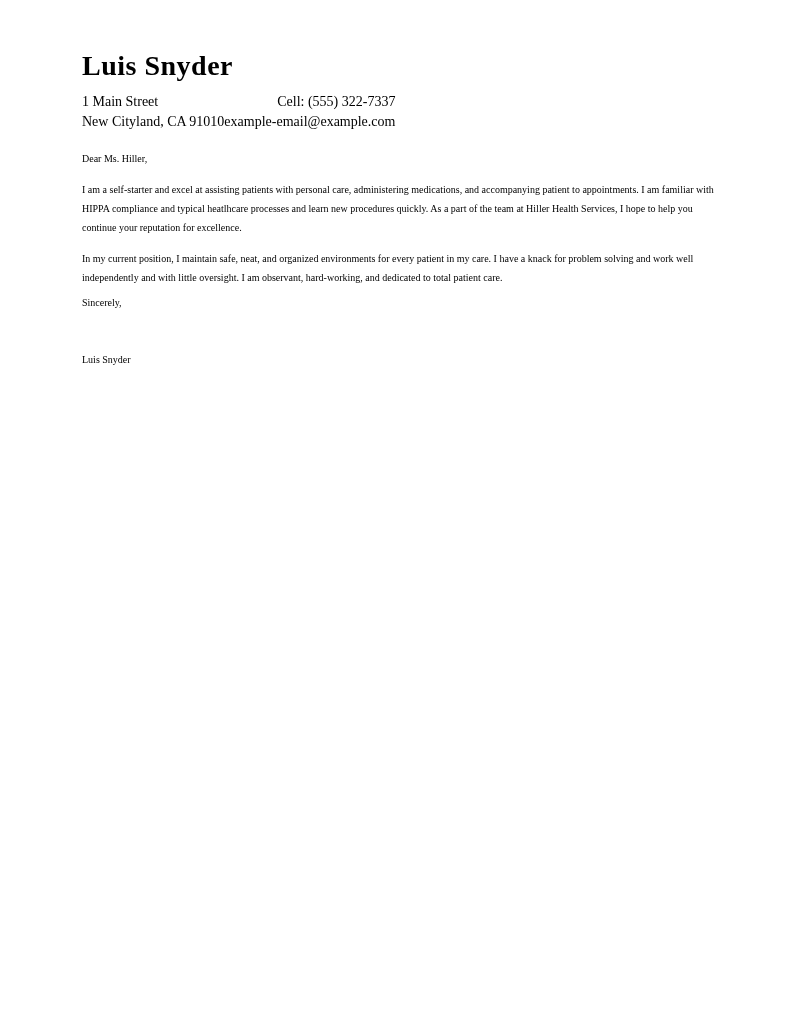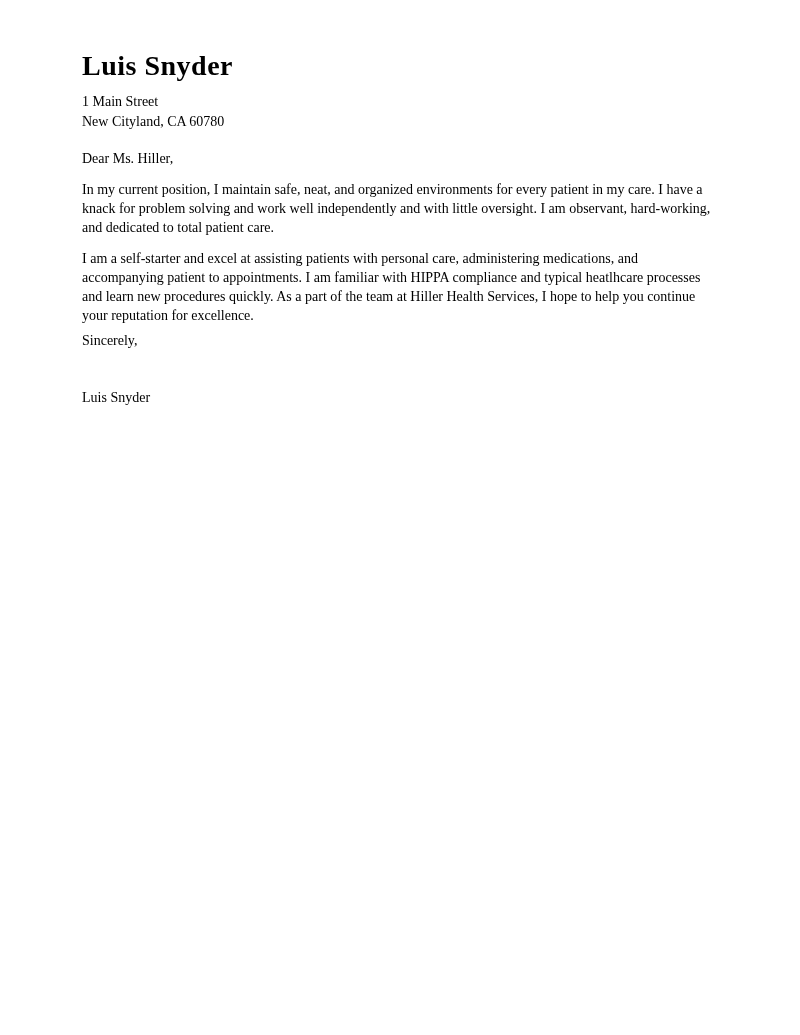--- a/index.html
+++ b/index.html
@@ -31,21 +31,21 @@
   }
   .contact-block {
     text-align: right;
   }
   .address-block div,
   .contact-block div {
     font-size: 14px;
     line-height: 20px;
   }
   .body-text {
-    font-size: 14px;
+    font-size: 10px;
     line-height: 19px;
   }
   .salutation {
     margin-top: 17px;
   }
   .paragraph {
     margin-top: 12px;
   }
   .closing {
     margin-top: 6px;
@@ -57,28 +57,32 @@
 </head>
 <body>
 
 <div class="page">
 
   <div class="name-heading">Luis Snyder</div>
 
   <div class="contact-row">
     <div class="address-block">
       <div>1 Main Street</div>
-      <div>New Cityland, CA 60780</div>
+      <div>New Cityland, CA 91010</div>
+    </div>
+    <div class="contact-block">
+      <div>Cell: (555) 322-7337</div>
+      <div>example-email@example.com</div>
     </div>
   </div>
 
   <div class="body-text salutation">Dear Ms. Hiller,</div>
 
 
+  <div class="body-text paragraph">I am a self-starter and excel at assisting patients with personal care, administering medications, and accompanying patient to appointments. I am familiar with HIPPA compliance and typical heatlhcare processes and learn new procedures quickly. As a part of the team at Hiller Health Services, I hope to help you continue your reputation for excellence.</div>
+
   <div class="body-text paragraph">In my current position, I maintain safe, neat, and organized environments for every patient in my care. I have a knack for problem solving and work well independently and with little oversight. I am observant, hard-working, and dedicated to total patient care.</div>
-
-  <div class="body-text paragraph">I am a self-starter and excel at assisting patients with personal care, administering medications, and accompanying patient to appointments. I am familiar with HIPPA compliance and typical heatlhcare processes and learn new procedures quickly. As a part of the team at Hiller Health Services, I hope to help you continue your reputation for excellence.</div>
 
   <div class="body-text closing">Sincerely,</div>
 
   <div class="body-text signature">Luis Snyder</div>
 
 </div>
 
 </body></html>

